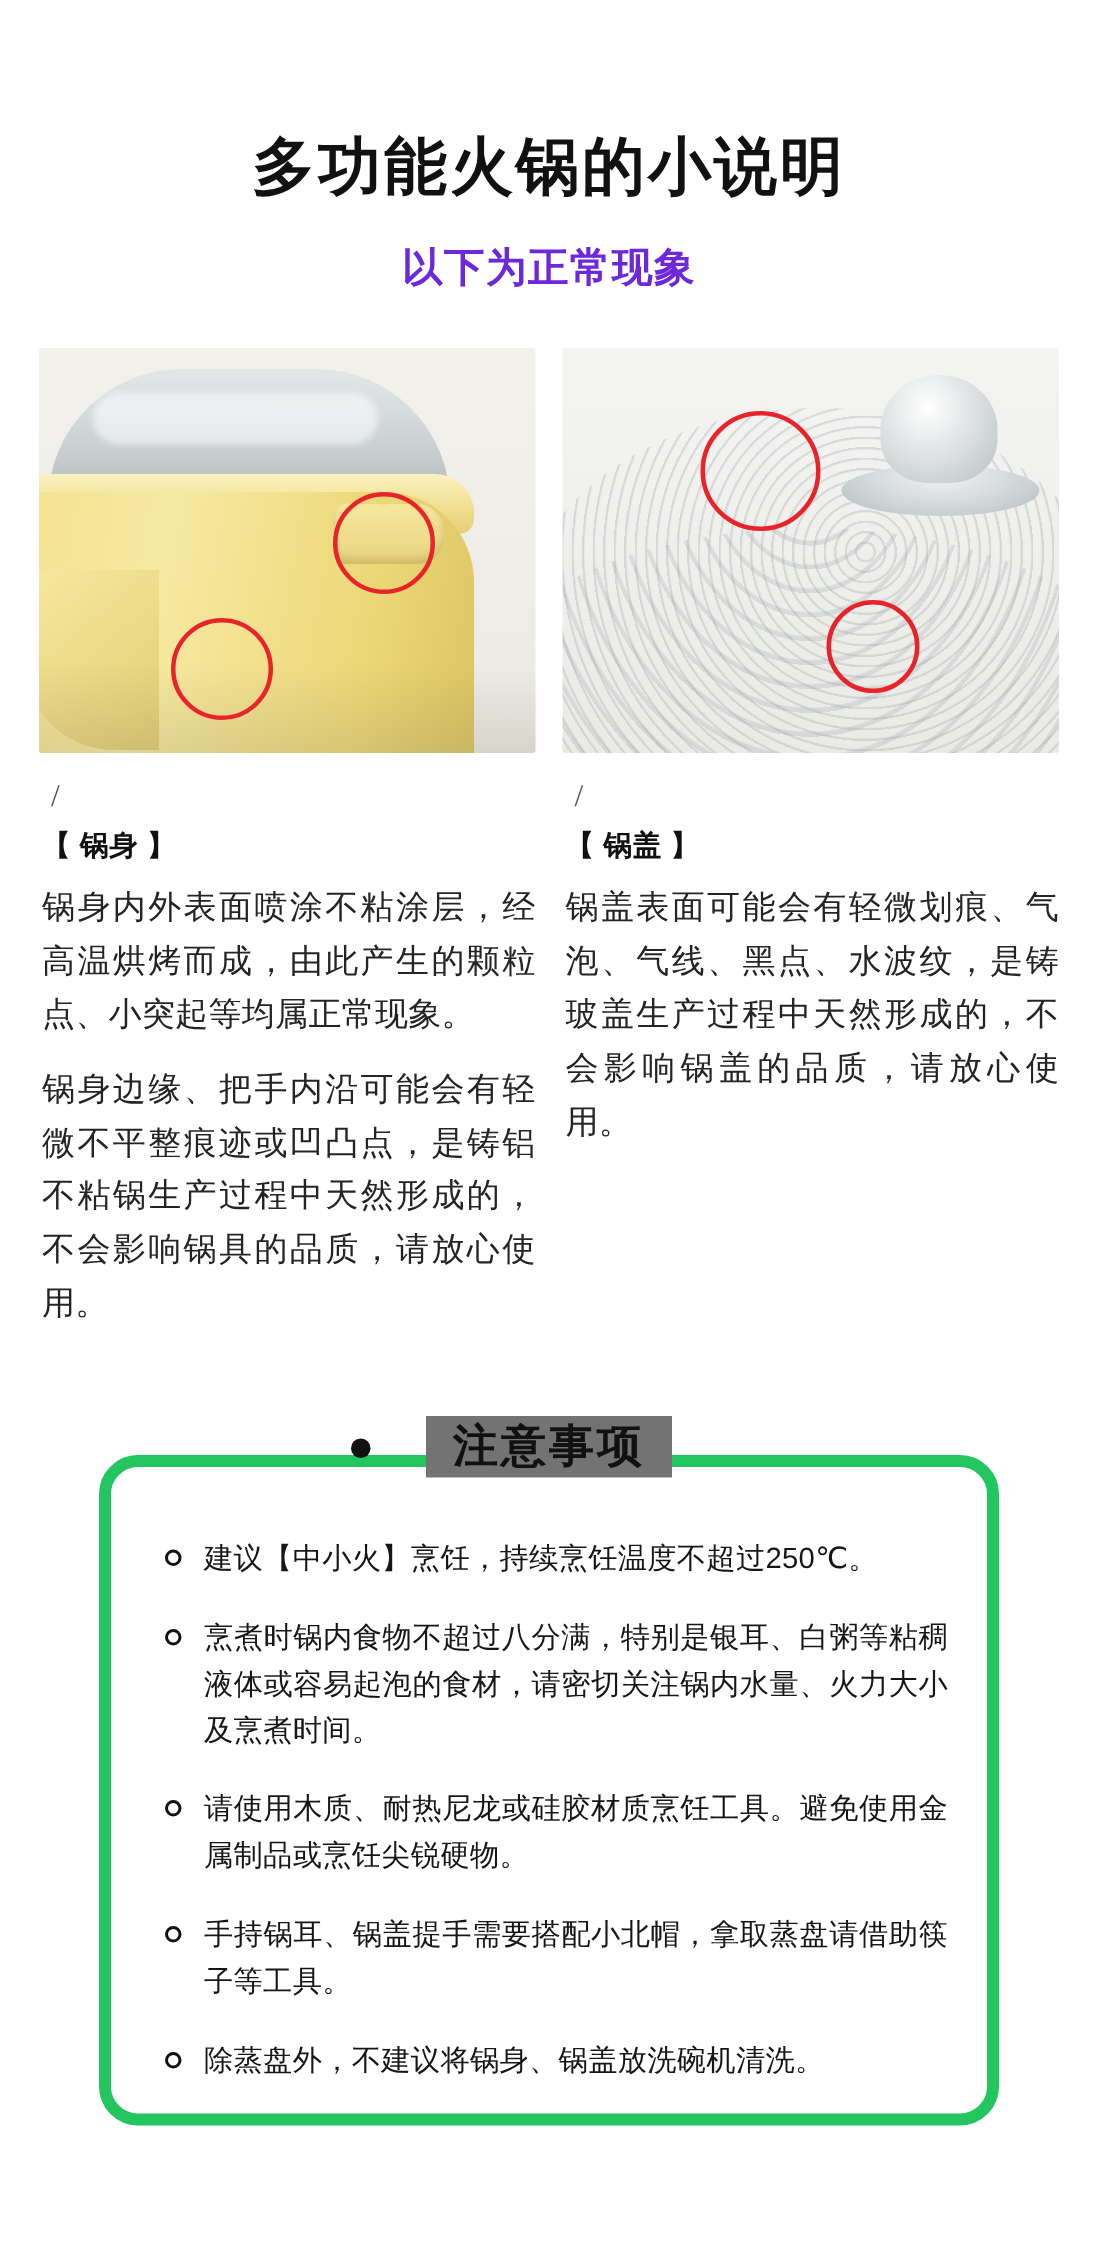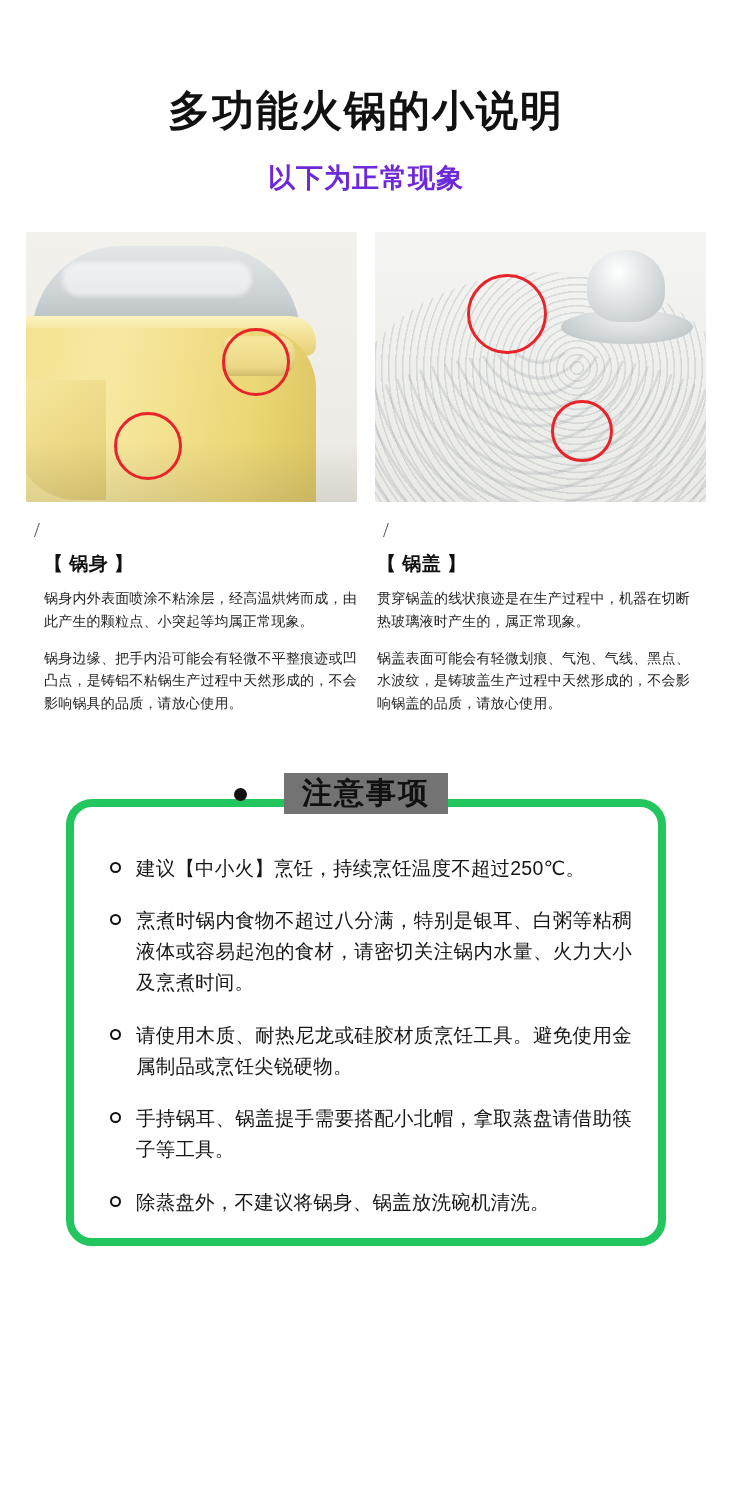--- a/index.html
+++ b/index.html
@@ -198,36 +198,36 @@
     font-size: 21px;
     color: #555;
     line-height: 1;
     padding-left: 8px;
     font-family: "Liberation Serif", serif;
   }
 
   .text-row {
     display: flex;
     gap: 18px;
-    padding: 0 42px;
+    padding: 0 26px;
     margin-top: 10px;
   }
   .col {
     width: 336px;
   }
   .col-title {
     font-size: 19px;
     font-weight: bold;
     color: #111;
     margin: 0 0 10px 2px;
     letter-spacing: .5px;
   }
   .col p {
     margin: 0 0 14px 2px;
-    font-size: 14px;
+    font-size: 22px;
     line-height: 1.62;
     color: #242424;
     text-align: justify;
     letter-spacing: .2px;
   }
 
   
   .notice-wrap {
     position: relative;
     margin: 70px 66px 0 66px;
@@ -326,21 +326,20 @@
   </div>
 
   <div class="text-row">
     <div class="col">
       <div class="col-title">【 锅身 】</div>
       <p>锅身内外表面喷涂不粘涂层，经高温烘烤而成，由此产生的颗粒点、小突起等均属正常现象。</p>
       <p>锅身边缘、把手内沿可能会有轻微不平整痕迹或凹凸点，是铸铝不粘锅生产过程中天然形成的，不会影响锅具的品质，请放心使用。</p>
     </div>
     <div class="col">
       <div class="col-title">【 锅盖 】</div>
-      <p>贯穿锅盖的线状痕迹是在生产过程中，机器在切断热玻璃液时产生的，属正常现象。</p>
       <p>锅盖表面可能会有轻微划痕、气泡、气线、黑点、水波纹，是铸玻盖生产过程中天然形成的，不会影响锅盖的品质，请放心使用。</p>
     </div>
   </div>
 
   <div class="notice-wrap">
     <div class="notice-box">
       <ul class="notice-list">
         <li class="notice-item">
           <span class="bullet"></span>
           <span>建议【中小火】烹饪，持续烹饪温度不超过250℃。</span>

